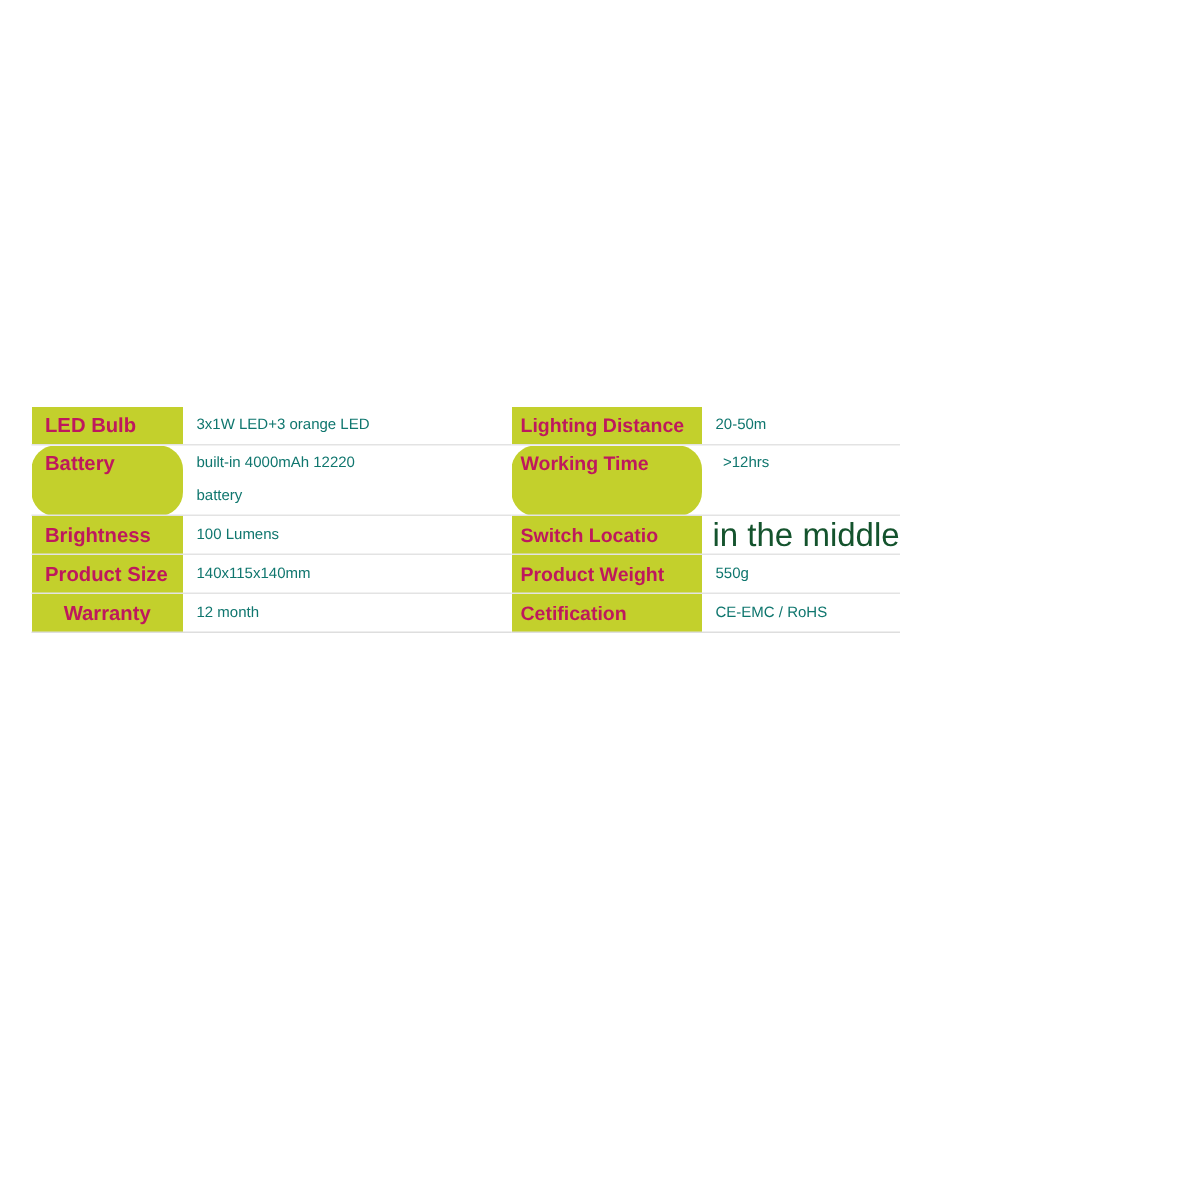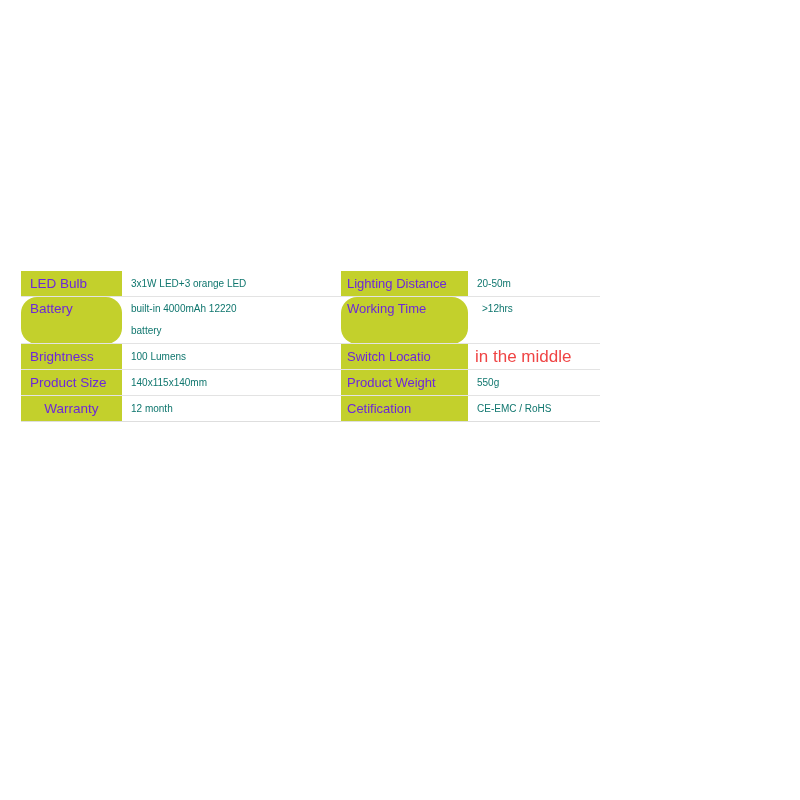--- a/index.html
+++ b/index.html
@@ -36,23 +36,23 @@
   }
 
   
   col.c-label-a { width: 101px; }
   col.c-value-a { width: 219px; }
   col.c-label-b { width: 127px; }
   col.c-value-b { width: 132px; }
 
   .label-cell {
     background: #c3d02c;
-    color: #6d28d9;
+    color: #be185d;
     font-size: 13.5px;
-    font-weight: normal;
+    font-weight: bold;
     line-height: 25px;
     padding-left: 9px !important;
     white-space: nowrap;
     overflow: hidden;
   }
   .label-cell.center {
     padding-left: 0 !important;
     text-align: center;
   }
   .label-cell.tight {
@@ -63,22 +63,22 @@
   .value-cell {
     background: #ffffff;
     color: #0f766e;
     font-size: 10px;
     line-height: 25px;
     padding-left: 9px !important;
     white-space: pre-line;
     overflow: hidden;
   }
   .value-cell.big {
-    font-size: 17px;
-    color: #ef4444;
+    font-size: 22px;
+    color: #14532d;
     line-height: 25px;
     padding-left: 7px !important;
   }
   .value-cell.indent {
     padding-left: 14px !important;
   }
 
   
   tr.tall td { height: 45px; }
   tr.tall .label-cell,

